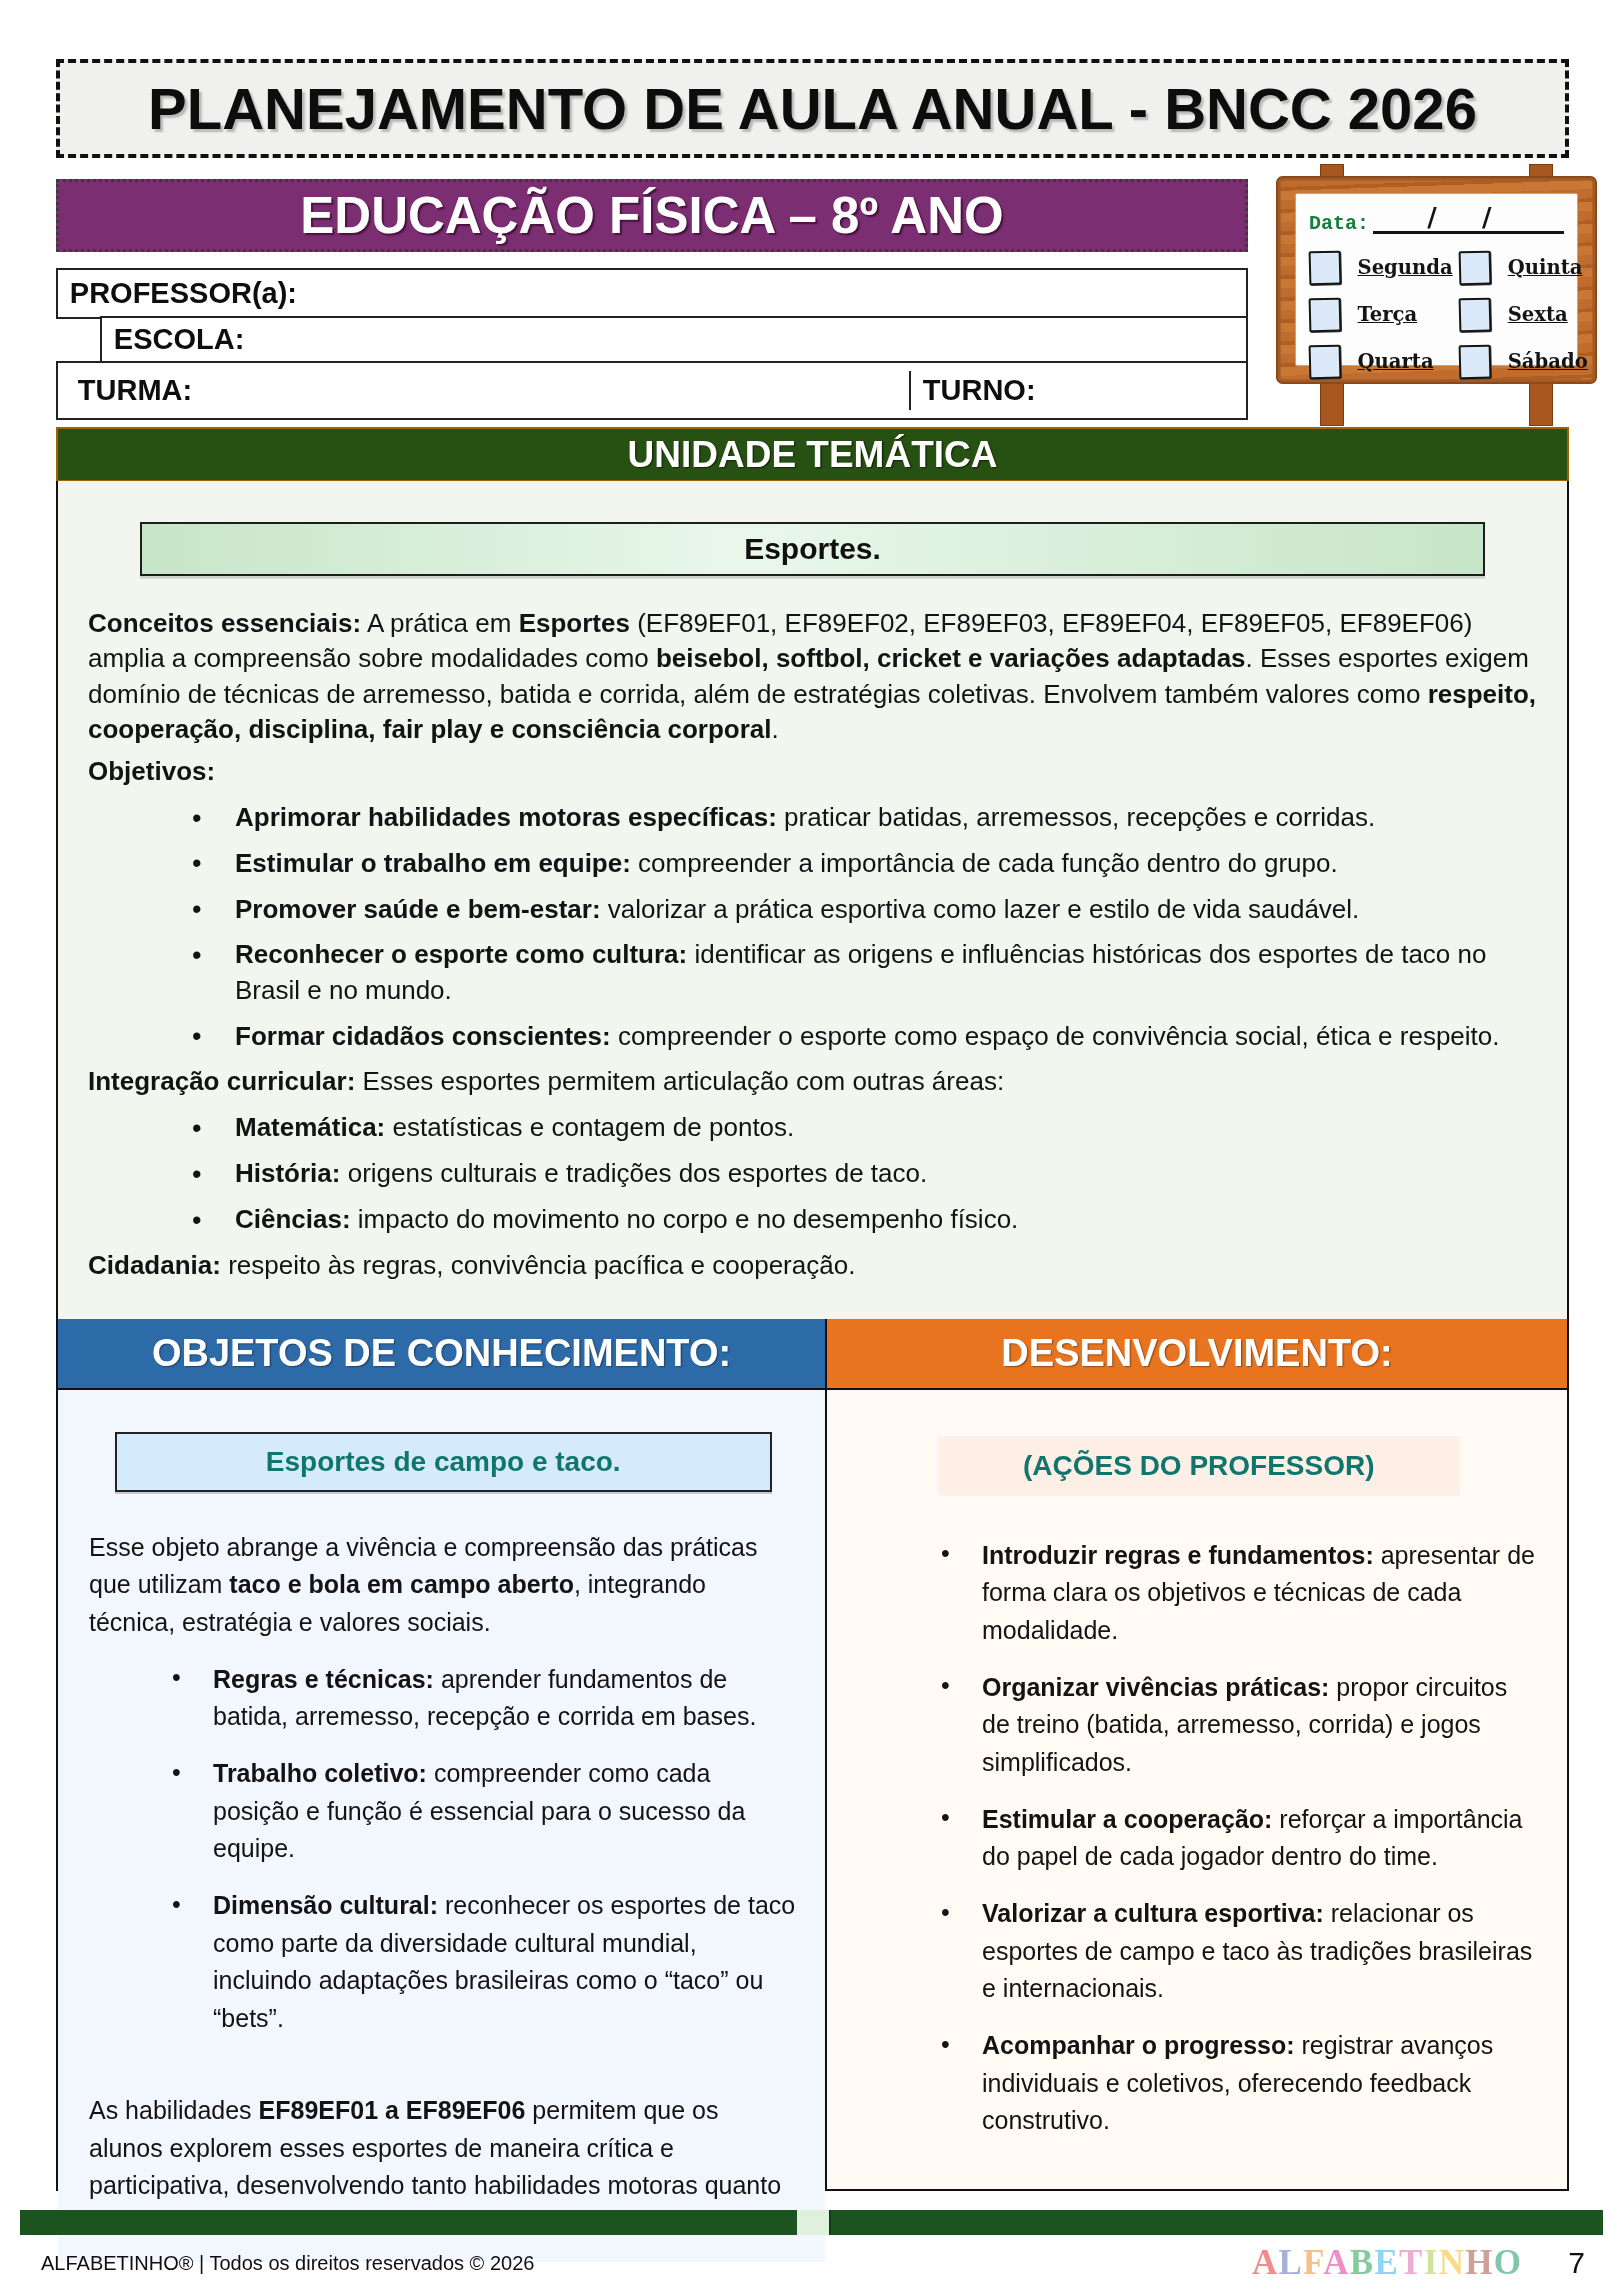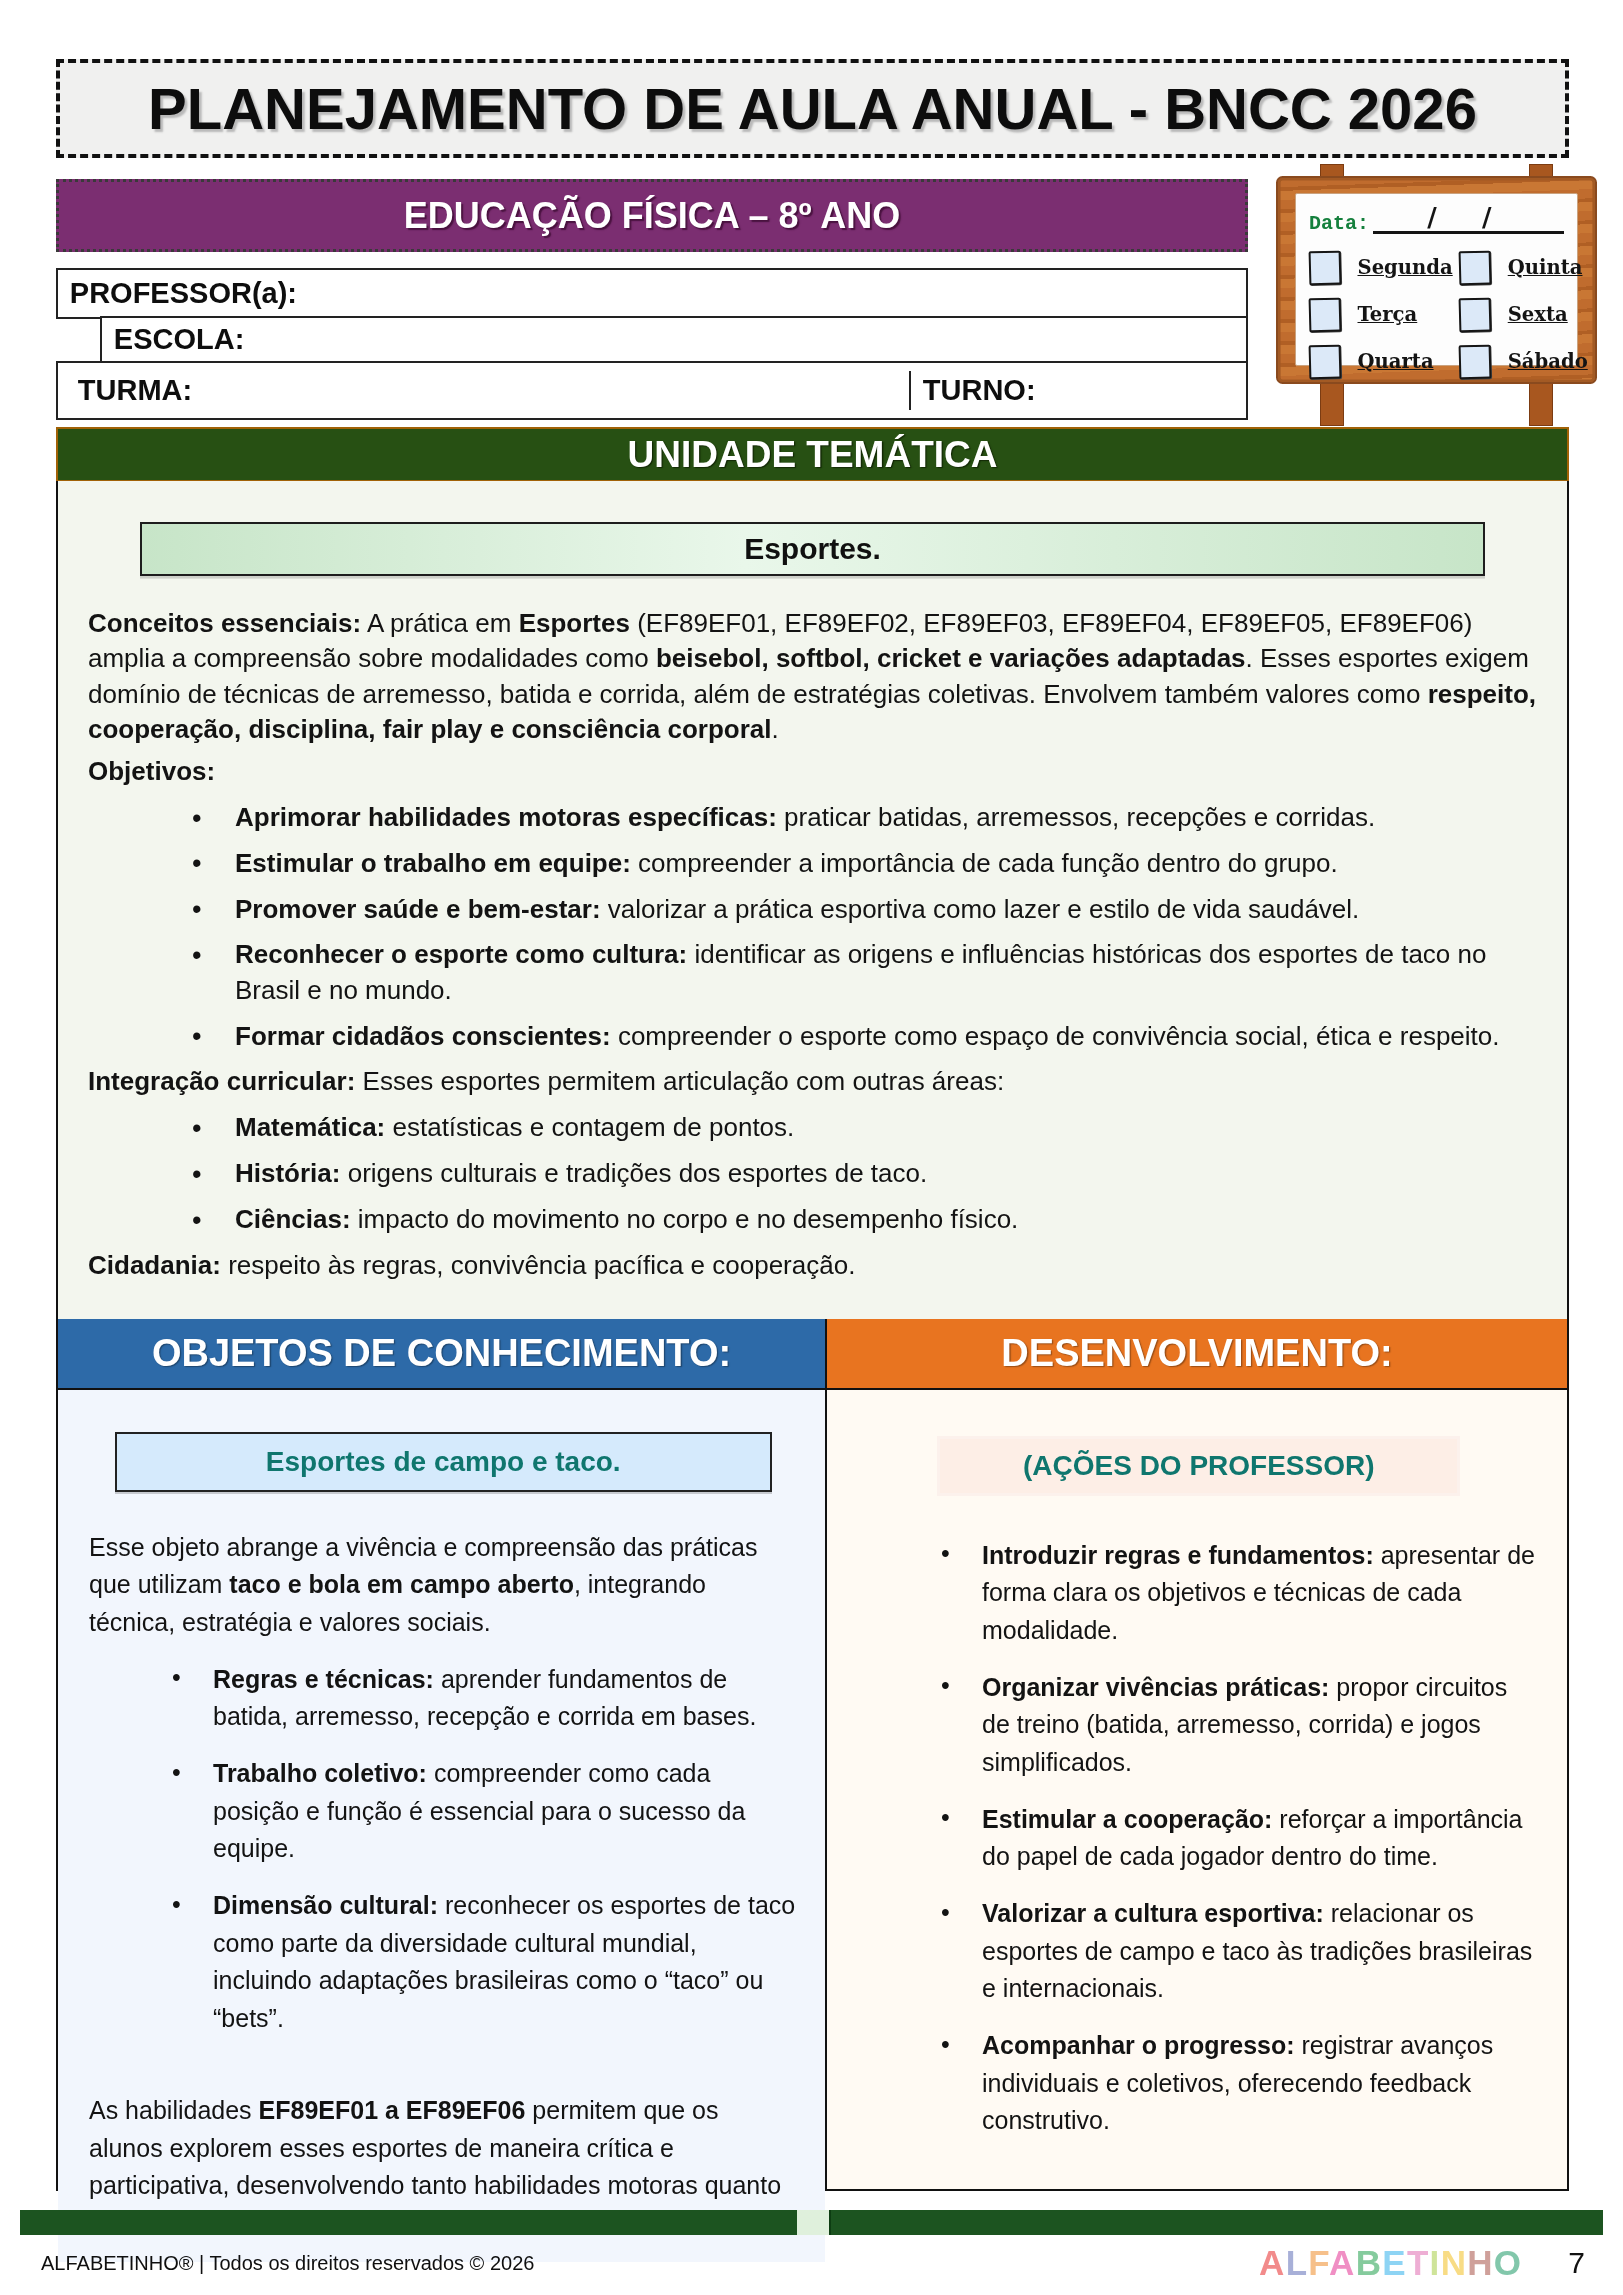--- a/index.html
+++ b/index.html
@@ -10,21 +10,21 @@
   .header-box{position:absolute;left:56px;top:59px;width:1513px;height:99px;
     background:#f0f0ef;border:4.6px dashed #111;box-sizing:border-box;
     display:flex;align-items:center;justify-content:center;}
   .header-box h1{margin:0;font-size:58px;font-weight:bold;letter-spacing:0px;
     color:#0d0d0d;text-shadow:2.6px 2.6px 2px #b9b9b9;white-space:nowrap;}
 
   
   .subject-banner{position:absolute;left:56px;top:179px;width:1192px;height:73px;
     background:#7b2e71;border:3.3px dotted #3a3a3a;box-sizing:border-box;
     display:flex;align-items:center;justify-content:center;
-    color:#ffffff;font-size:36px;font-weight:bold;text-shadow:2px 2px 1.3px #49123f;}
+    color:#ffffff;font-size:51px;font-weight:bold;text-shadow:2px 2px 1.3px #49123f;}
 
   
   .date-board{position:absolute;left:1276px;top:164px;width:321px;height:262px;}
   .post{position:absolute;width:23.6px;background:#a8571f;border:1.3px solid #7c3c12;box-sizing:border-box;}
   .post.tl{left:44px;top:0;height:19.6px;}
   .post.tr{left:253px;top:0;height:19.6px;}
   .post.bl{left:44px;top:216px;height:46px;}
   .post.br{left:253px;top:216px;height:46px;}
   .board-frame{position:absolute;left:0;top:11.8px;width:321px;height:208px;box-sizing:border-box;
     background:repeating-linear-gradient(178deg,#c06c2e 0 9.2px,#b05f24 9.2px 13px,#c97734 13px 22px);
@@ -108,21 +108,21 @@
   .left-summary{margin-top:55px !important;}
   ul.clist.right{margin-top:41px;}
 
   
   .footer-bar{position:absolute;left:19.6px;top:2210px;width:1583px;height:25px;background:#1c5420;}
   .footer-bar .gap{position:absolute;left:777px;top:0;width:34px;height:100%;
     background:#dff0dc;border-right:2.6px solid #0d3d12;box-sizing:border-box;}
   .footer-row{position:absolute;left:41px;top:2243px;width:1544px;
     display:flex;align-items:center;}
   .copyright{flex:1;font-size:20px;color:#0f0f0f;letter-spacing:0;}
-  .logo{font-family:Liberation Sans, sans-serif;font-weight:bold;font-size:35px;letter-spacing:1.3px;white-space:nowrap;}
+  .logo{font-family:Liberation Serif, serif;font-weight:bold;font-size:35px;letter-spacing:1.3px;white-space:nowrap;}
   .page-number{font-size:30px;color:#111;margin-left:46px;}
 
   b{font-weight:bold;}
 </style>
 </head>
 <body>
 
 <div class="page">
 
   <div class="header-box">

